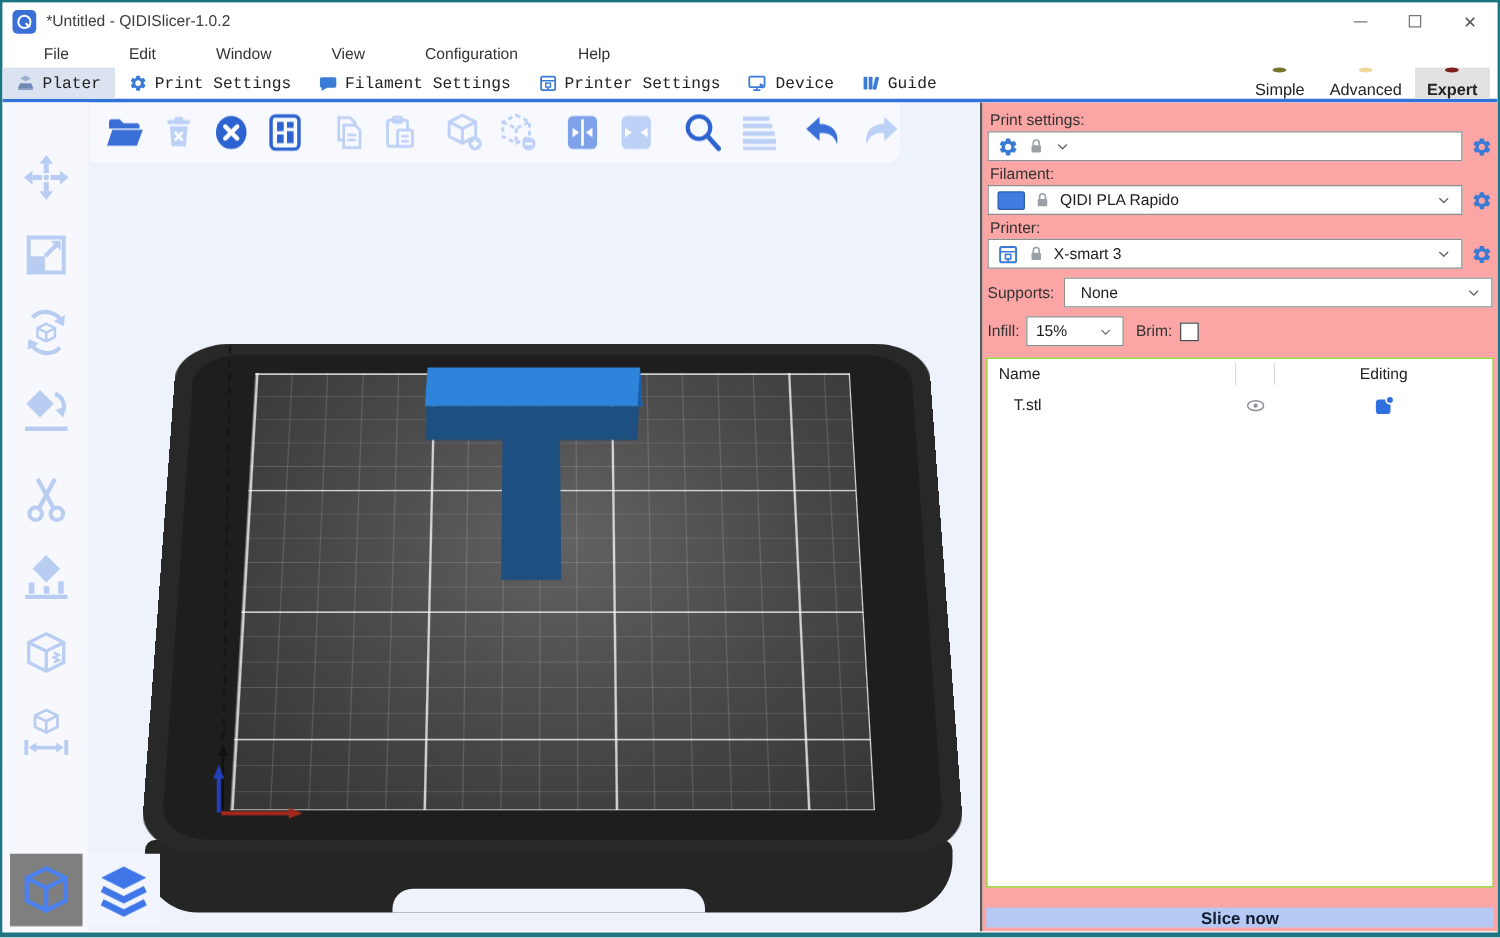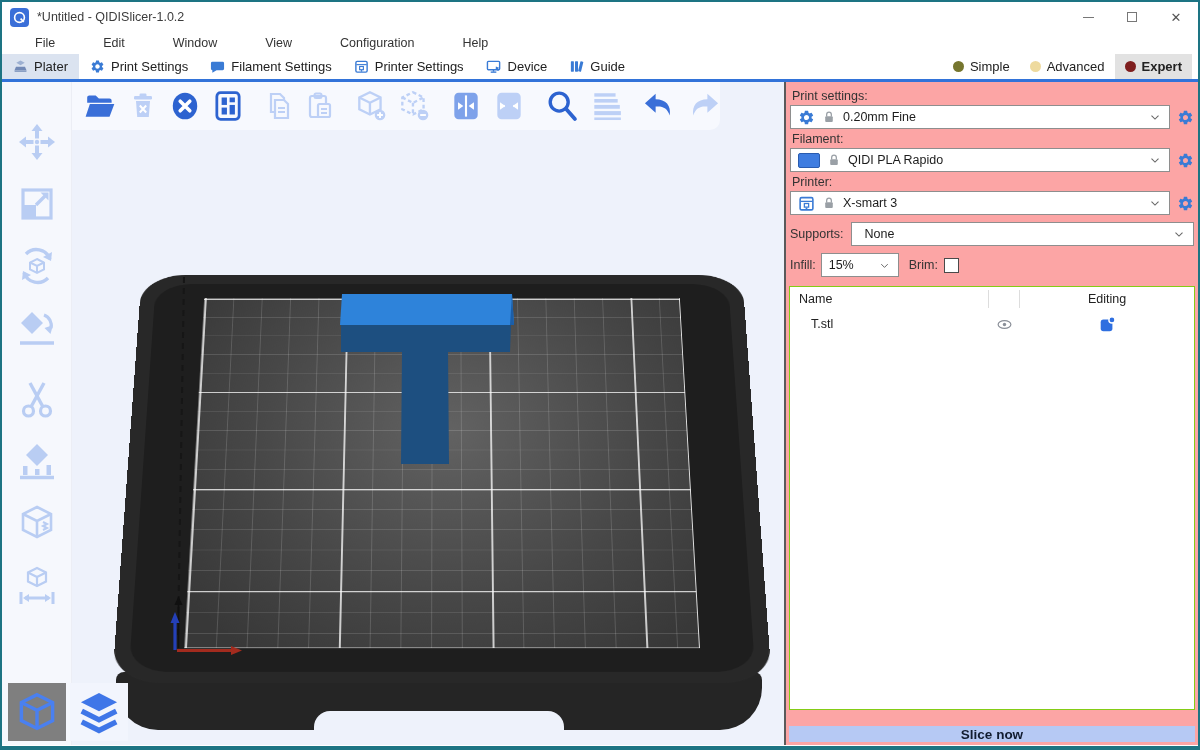--- a/index.html
+++ b/index.html
@@ -14,25 +14,25 @@
   .win-btn { width:44px; height:100%; display:flex; align-items:center; justify-content:center; color:#555; font-size:13px; cursor:default; }
   .max-glyph { width:10px; height:10px; border:1.4px solid #777; display:inline-block; }
   .min-glyph { width:11px; height:0; border-top:1.6px solid #777; display:inline-block; }
 
   
   .menubar { height:22px; display:flex; align-items:center; gap:24px; padding-left:9px; font-size:12.5px; color:#333; background:#fff; }
   .menu-item { cursor:default;margin-left:24px; }
 
   
   .tabbar { height:28px; display:flex; align-items:stretch; background:#fff; border-bottom:3px solid #3273d9; padding-right:6px; }
-  .tab { display:flex; align-items:center; gap:6px; padding:0 11px; font-size:13px; color:#222; cursor:default; }
+  .tab { display:flex; align-items:center; gap:6px; padding:0 11px; font-size:13px; color:#222; cursor:default;font-family:Liberation Mono, monospace; }
   .tab.active { background:#dbe3f0; }
   .tab svg { flex:0 0 auto; }
   .tab-spacer { flex:1; }
-  .mode { display:flex; align-items:center; gap:6px; padding:0 10px; font-size:13px; color:#222; cursor:default; }
+  .mode { display:flex; align-items:center; gap:6px; padding:0 10px; font-size:13px; color:#222; cursor:default;flex-direction:column; }
   .mode.active { background:#e2e2e2; font-weight:bold; }
   .mode-dot { width:11px; height:11px; border-radius:50%; display:inline-block; }
 
   
   .main { position:relative; height:663px; background:#eef2fb; }
   .left-strip { position:absolute; left:0; top:0; width:70px; height:100%; background:#f6f8fd; border-right:1px solid #eceef5; display:flex; flex-direction:column; align-items:center; padding-top:38px; gap:18px; }
   .ltool { width:44px; height:44px; display:flex; align-items:center; justify-content:center; cursor:default; }
   .ltool.gap { margin-top:10px; }
   .viewport { position:absolute; left:70px; top:0; width:712px; height:100%; overflow:hidden; }
   .vdivider { position:absolute; left:782px; top:0; width:2px; height:100%; background:#5a5a5a; }
@@ -445,21 +445,20 @@
 
       <div class="plabel">Print settings:</div>
       <div class="combo-row">
         <div class="combo">
           <svg width="17" height="17" viewBox="0 0 24 24" fill="#3a7bd5">
               <use href="#sym-gear"></use>
             </svg>
           <svg width="14" height="14" viewBox="0 0 24 24" style="color:#9aa0a6">
               <use href="#sym-lock"></use>
             </svg>
-          <span class="combo-text">0.20mm Fine</span>
           <svg width="14" height="14" viewBox="0 0 24 24" style="color:#666">
               <use href="#sym-chevron"></use>
             </svg>
         </div>
         <span class="gear-btn">
           <svg width="17" height="17" viewBox="0 0 24 24" fill="#3a7bd5">
               <use href="#sym-gear"></use>
             </svg>
         </span>
       </div>

